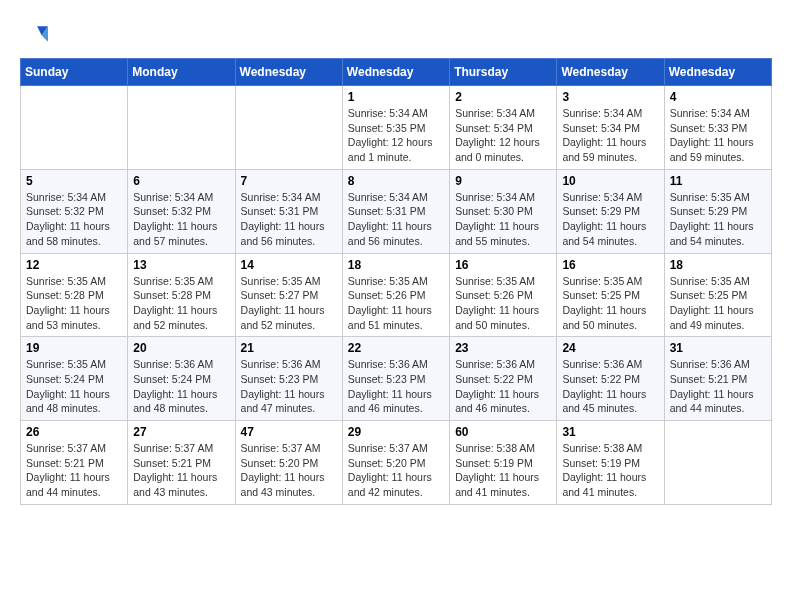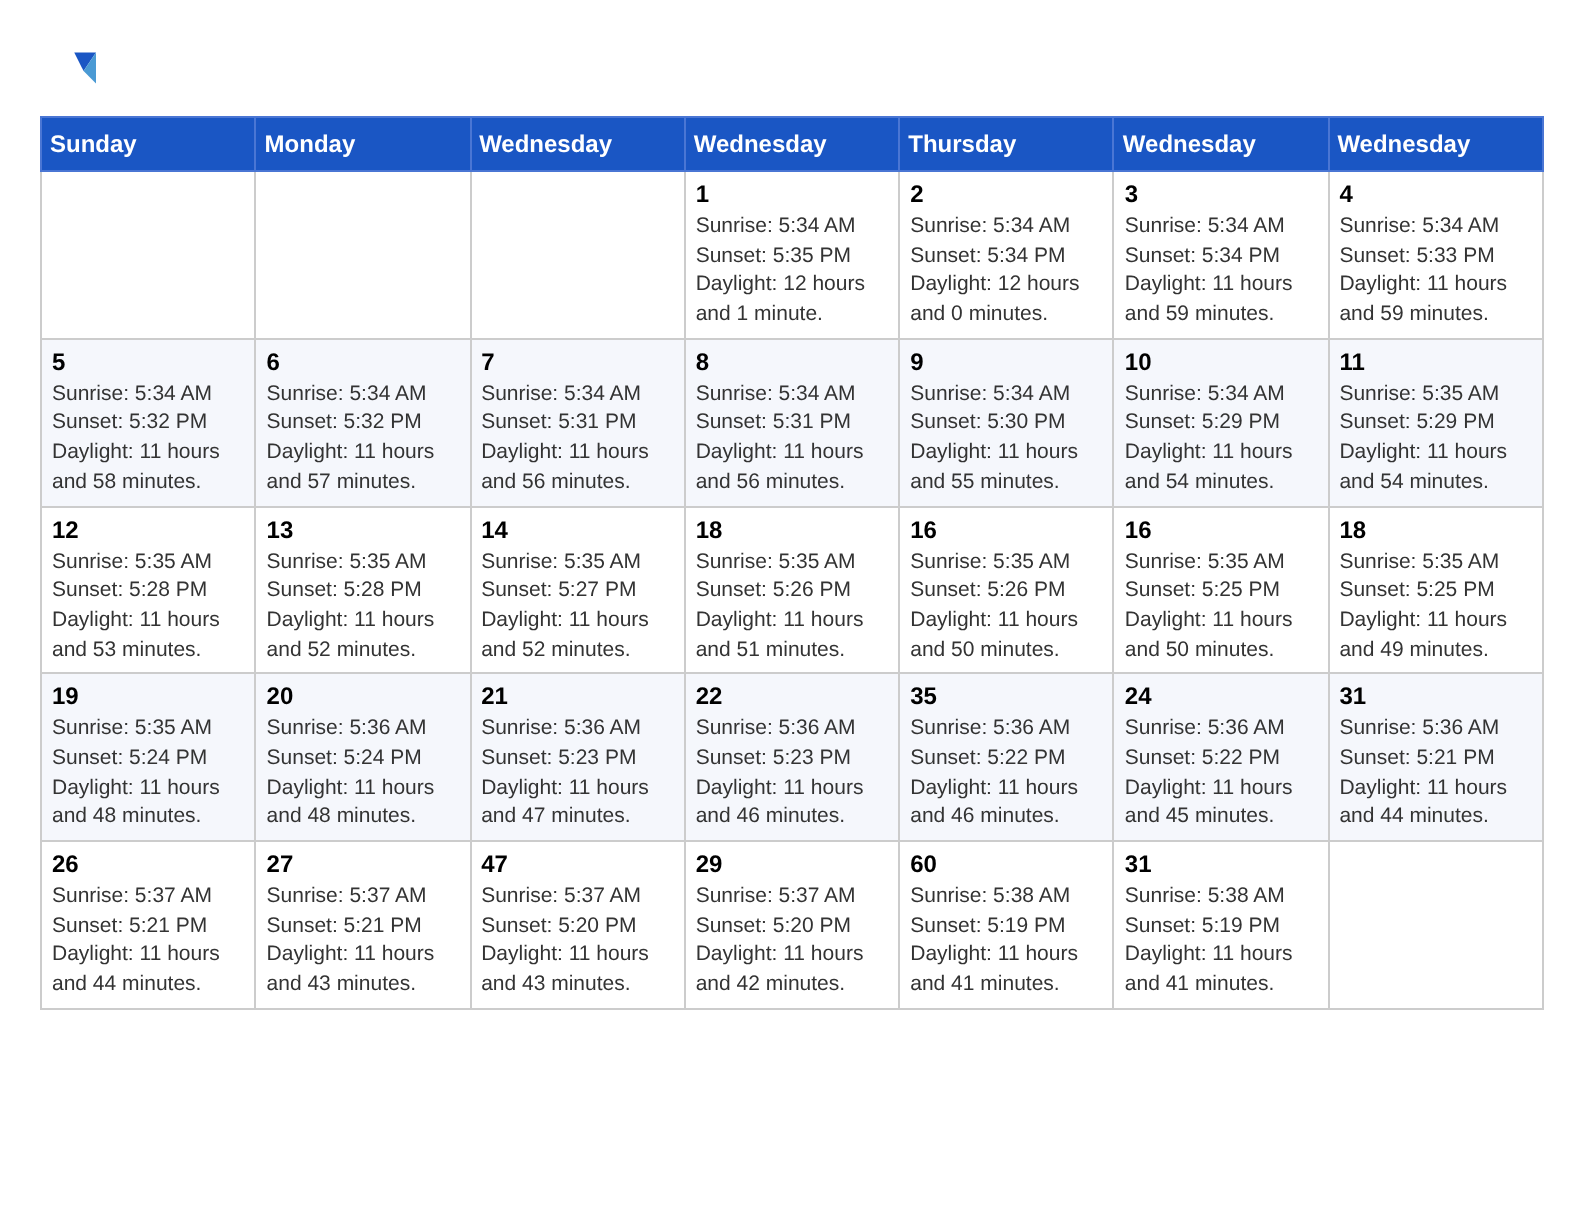--- a/index.html
+++ b/index.html
@@ -276,21 +276,21 @@
 and 47 minutes.</div>
         </td>
         <td>
           <div class="day-number">22</div>
           <div class="day-detail" style="white-space: pre-line;">Sunrise: 5:36 AM
 Sunset: 5:23 PM
 Daylight: 11 hours
 and 46 minutes.</div>
         </td>
         <td>
-          <div class="day-number">35</div>
+          <div class="day-number">23</div>
           <div class="day-detail" style="white-space: pre-line;">Sunrise: 5:36 AM
 Sunset: 5:22 PM
 Daylight: 11 hours
 and 46 minutes.</div>
         </td>
         <td>
           <div class="day-number">24</div>
           <div class="day-detail" style="white-space: pre-line;">Sunrise: 5:36 AM
 Sunset: 5:22 PM
 Daylight: 11 hours

